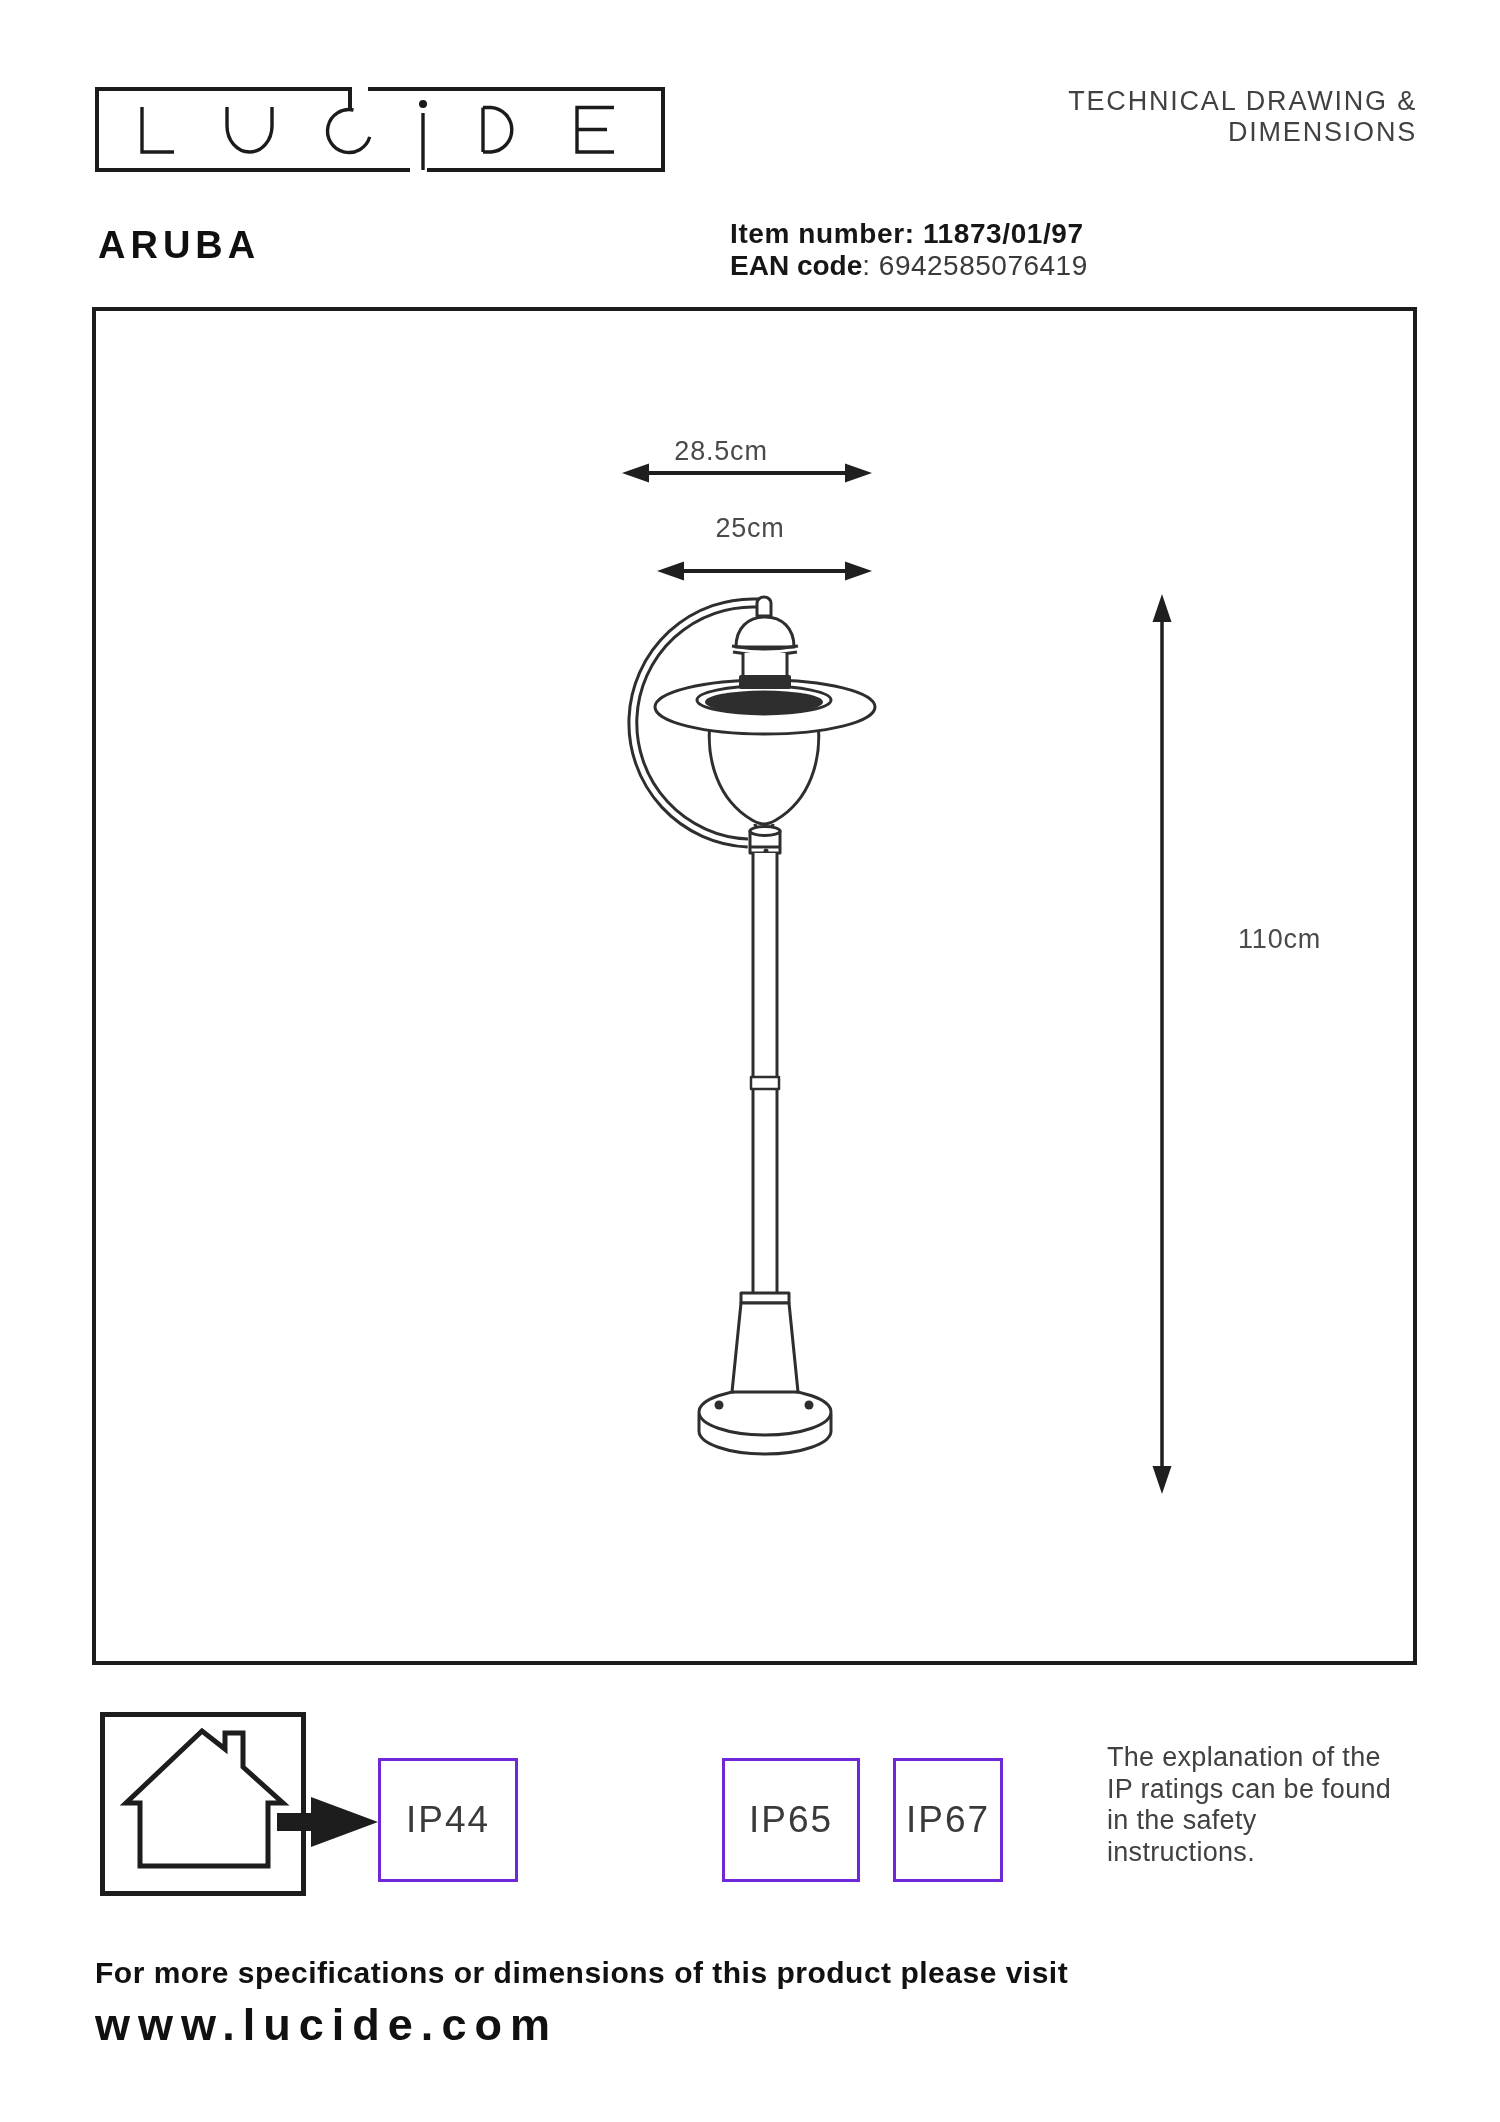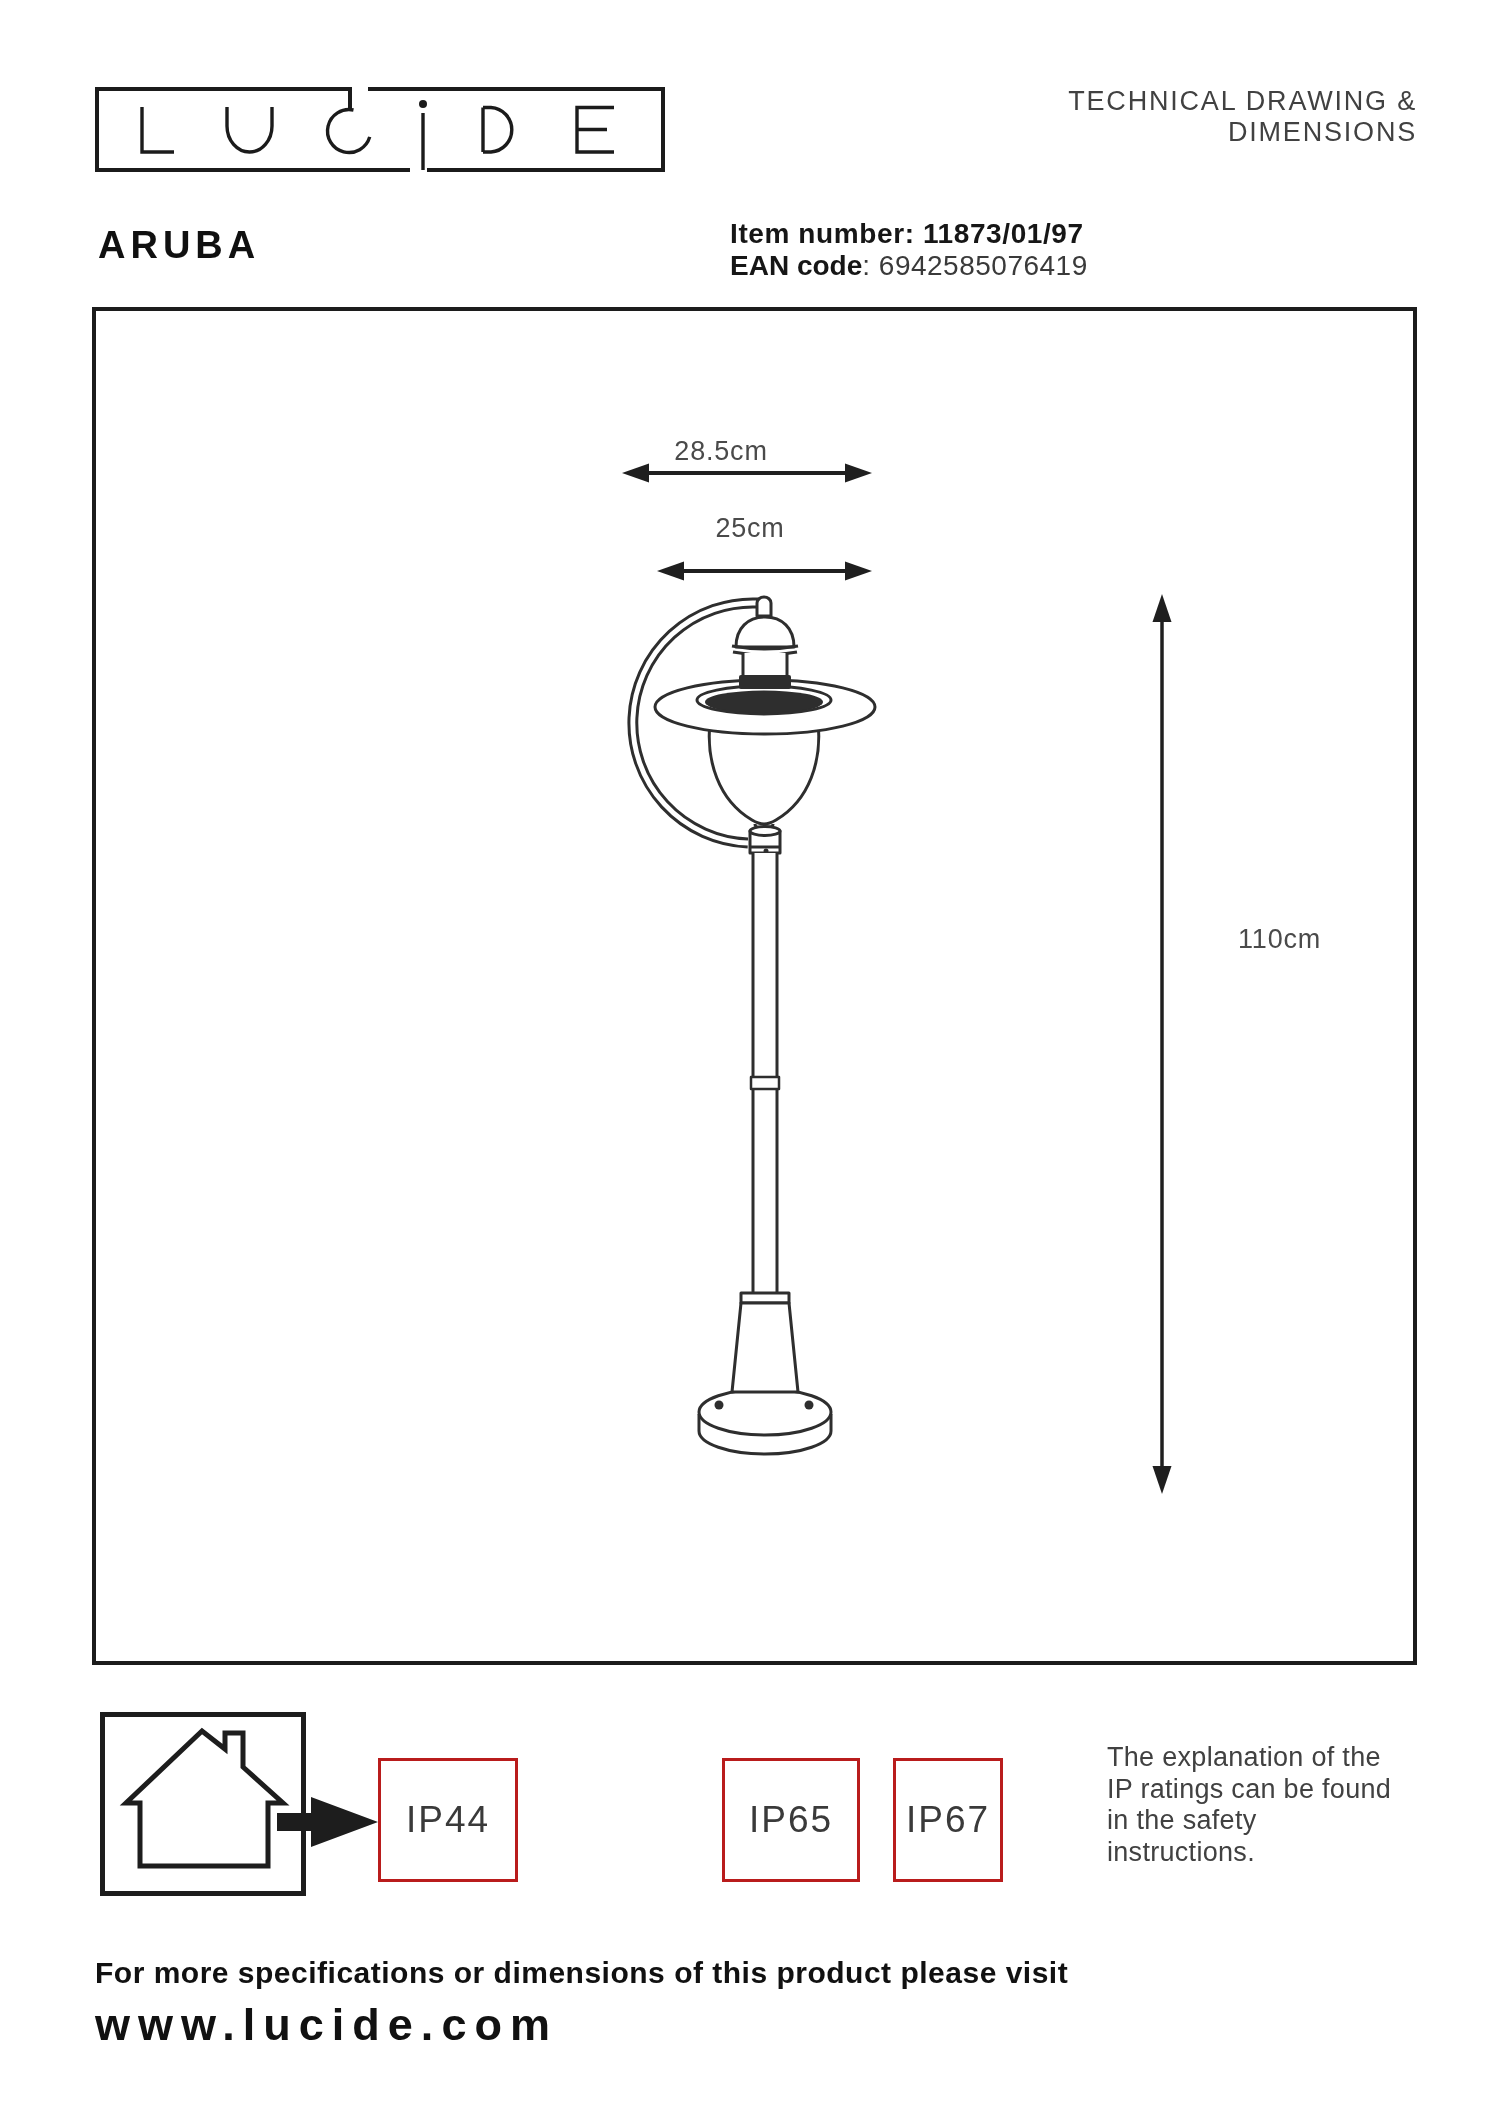--- a/index.html
+++ b/index.html
@@ -5,21 +5,21 @@
   html,body{margin:0;padding:0;background:#ffffff;}
   .page{position:relative;width:1500px;height:2122px;background:#ffffff;
         font-family:"Liberation Sans",sans-serif;overflow:hidden;}
   .abs{position:absolute;}
   .layer-svg{position:absolute;left:0;top:0;z-index:5;pointer-events:none;}
   
   .drawing-box{left:92px;top:307px;width:1325px;height:1358px;
                border:4px solid #1c1c1c;box-sizing:border-box;z-index:1;}
   .house-box{left:100px;top:1712px;width:206px;height:184px;
              border:5px solid #1d1d1d;box-sizing:border-box;z-index:1;}
-  .ip-box{top:1758px;height:124px;border:3px solid #b91c1c;box-sizing:border-box;
+  .ip-box{top:1758px;height:124px;border:3px solid #6d28d9;box-sizing:border-box;
           display:flex;align-items:center;justify-content:center;z-index:1;
           font-size:37px;font-weight:300;letter-spacing:2px;color:#3a3a3a;}
   
   .txt{z-index:8;color:#3f3f3f;}
   .title-right{left:870px;top:86px;width:547px;text-align:right;
                font-size:27px;font-weight:300;letter-spacing:1.8px;color:#414141;}
   .product-name{left:98px;top:224px;font-size:38px;font-weight:bold;
                 letter-spacing:5px;color:#101010;}
   .item-line{left:730px;top:218px;font-size:28px;font-weight:bold;
              letter-spacing:0.6px;color:#161616;}

